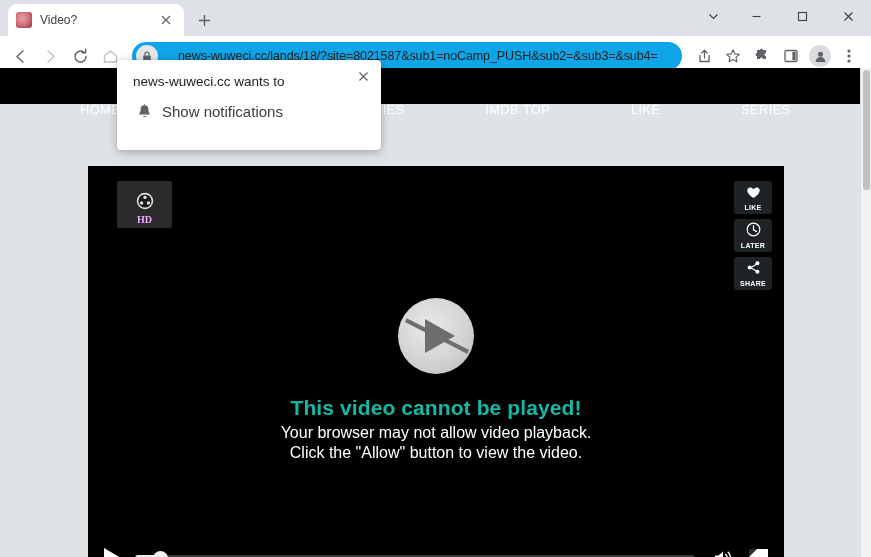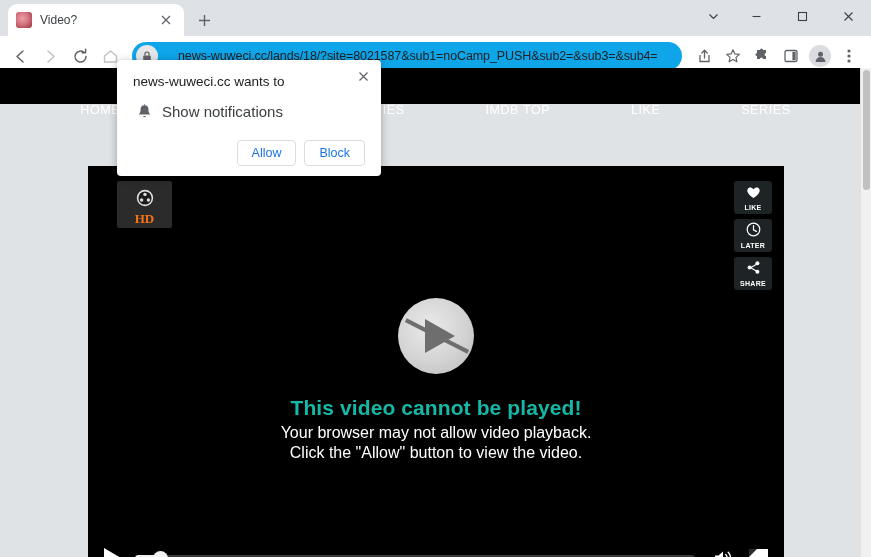--- a/index.html
+++ b/index.html
@@ -107,21 +107,21 @@
 
   .hd-badge {
     position:absolute; left:29px; top:15px;
     width:55px; height:47px; background:#2b2b2b;
     border-radius:2px;
     display:flex; flex-direction:column; align-items:center; justify-content:flex-end;
     padding-bottom:3px; gap:1px;
   }
   .hd-badge .reel { color:#e8e8e8; }
   .hd-badge .hd-text {
-    font-size:13px; font-weight:bold; color:#f97316;
+    font-size:10px; font-weight:bold; color:#f0abfc;
     font-family:"Liberation Serif", serif; line-height:1;
   }
 
   .side-actions {
     position:absolute; right:12px; top:15px;
     display:flex; flex-direction:column; gap:5px;
   }
   .side-btn {
     width:38px; height:33px; background:#1e2326; border-radius:3px;
     display:flex; flex-direction:column; align-items:center; justify-content:center;
@@ -453,19 +453,15 @@
     <div class="perm-row">
       <span class="bell">
         <svg width="15" height="16" viewBox="0 0 15 16">
           <path d="M7.5 1.2 a3.9 3.9 0 0 1 3.9 3.9 c0 3.5 1.1 4.5 1.9 5.4 H1.7 c0.8-0.9 1.9-1.9 1.9-5.4 A3.9 3.9 0 0 1 7.5 1.2 Z" fill="currentColor"></path>
           <path d="M5.9 12.1 a1.7 1.7 0 0 0 3.2 0 Z" fill="currentColor"></path>
           <path d="M7.5 0.3 V1.4" stroke="currentColor" stroke-width="1.1"></path>
         </svg>
       </span>
       <span class="ptxt">Show notifications</span>
     </div>
-    <div class="perm-actions">
-      <button class="perm-btn">Allow</button>
-      <button class="perm-btn">Block</button>
-    </div>
   </div>
 
 </div>
 
 </body></html>

